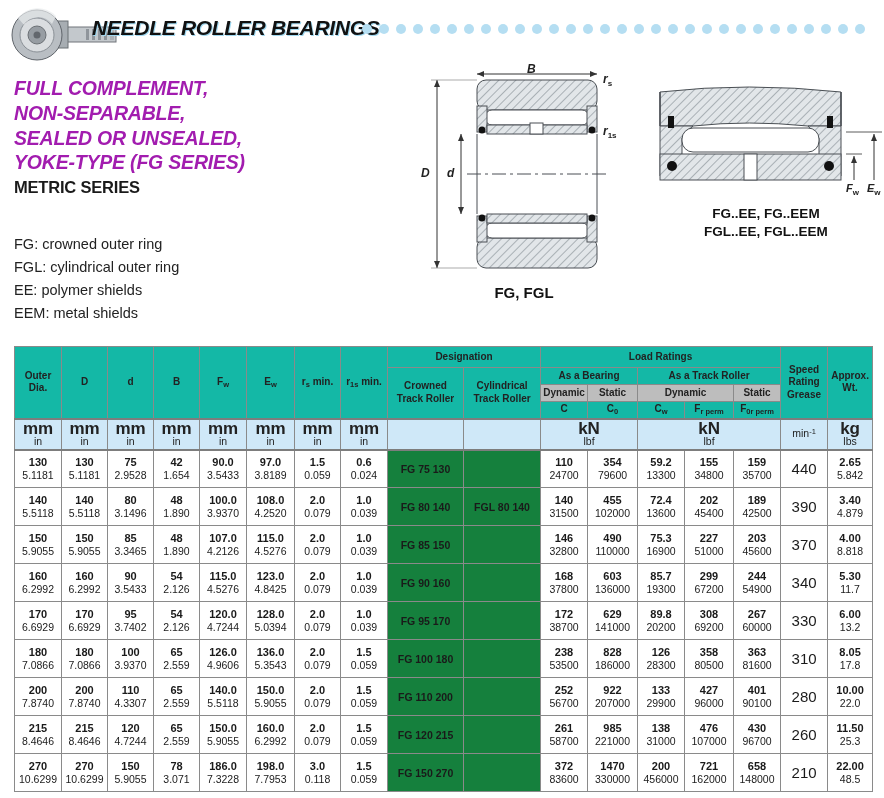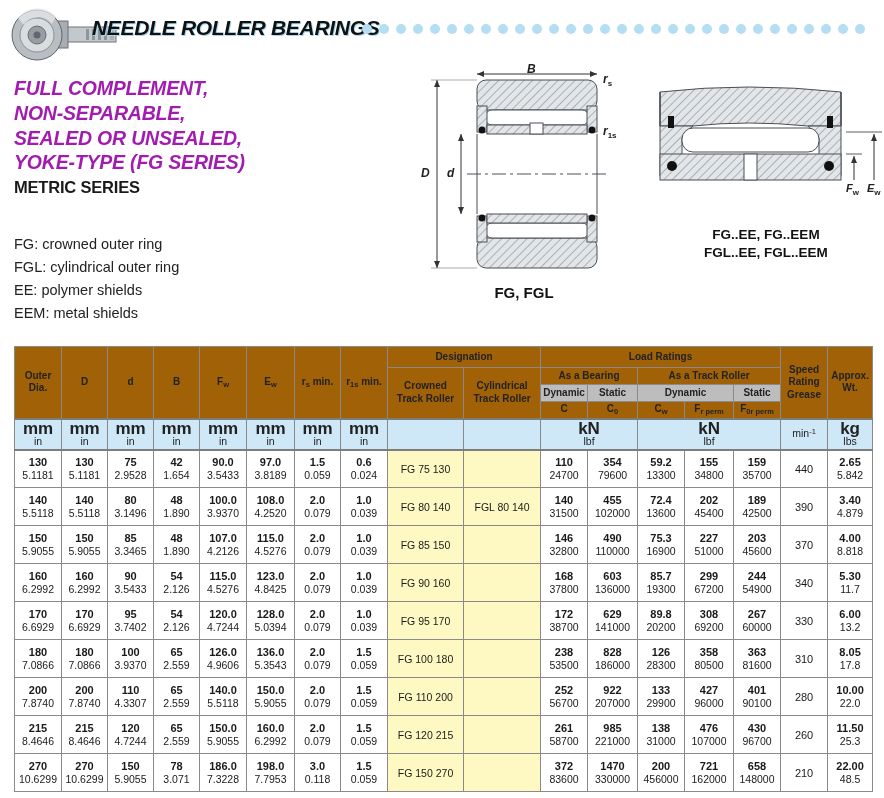--- a/index.html
+++ b/index.html
@@ -22,48 +22,48 @@
                    line-height:1.27; letter-spacing:-0.2px; white-space:pre-line; }
   .intro-sub { color:#1a1a1a; font-size:16.5px; font-weight:bold; margin-top:3px; letter-spacing:-0.2px; }
   .notes { margin-top:36px; font-size:14.5px; line-height:23px; color:#222; }
 
   
   .diagram { position:absolute; text-align:center; }
   .diagram1 { left:415px; top:70px; width:218px; }
   .diagram2 { left:648px; top:76px; width:236px; }
   .diagram svg { display:block; }
   .dcaption { font-weight:bold; font-size:15px; margin-top:4px; color:#111; }
-  .dcaption2 { font-weight:bold; font-size:13.5px; line-height:1.3; margin-top:22px; color:#111; }
+  .dcaption2 { font-weight:bold; font-size:13.5px; line-height:1.3; margin-top:1px; color:#111; }
   .dlabel { position:absolute; font-size:12px; font-weight:bold; color:#222; font-style:italic; }
   .dlabel sub { font-size:8px; font-style:normal; }
 
   
   .tablewrap { position:absolute; left:14px; top:346px; }
   table.spec { border-collapse:collapse; table-layout:fixed; width:858px; }
   table.spec th, table.spec td { border:1px solid #8a8a8a; text-align:center; vertical-align:middle;
                                  padding:0; overflow:hidden; }
   table.spec { border:1px solid #6e6e6e; }
-  thead th { background:#a16207; font-weight:bold; font-size:10px; color:#222; line-height:1.25; }
+  thead th { background:#14b8a6; font-weight:bold; font-size:10px; color:#222; line-height:1.25; }
   thead th.pre { white-space:pre-line; }
   tr.h1 th { height:21px; }
   tr.h2 th { height:17px; }
   tr.h3 th { height:17px; }
   tr.h3 th.dark { background:#bdbdbd;margin-left:28px; }
   tr.h4 th { height:17px; font-weight:bold; }
   th sub { font-size:7.5px; vertical-align:-2px; }
   th sup { font-size:7.5px; vertical-align:3px; }
   tr.units th { background:#cfe8f8; height:31px; font-weight:normal;
                 border-top:2px solid #7d7d7d; border-bottom:2px solid #7d7d7d; }
   .u1 { font-weight:bold; font-size:17px; line-height:13px; }
   .u2 { font-weight:normal; font-size:10.5px; line-height:12px; }
   tbody td { height:38px; background:#fff; font-size:10.5px; }
-  tbody td.des { background:#fef9c3; font-weight:normal; font-size:10.5px; }
+  tbody td.des { background:#15803d; font-weight:bold; font-size:10.5px; }
   .v1 { font-weight:bold; font-size:11px; line-height:13px; }
   .v2 { font-weight:normal; font-size:10.5px; line-height:12px; }
-  .single { font-size:11px; }
+  .single { font-size:15px; }
 </style>
 </head>
 <body>
 
 <div class="page">
 
   <div class="topbar">
     <svg class="bearing-art" width="135" height="58" viewBox="0 0 135 58">
       <rect x="50" y="21" width="58" height="15" fill="#c3c8cc" stroke="#70757a"></rect>
       <rect x="78" y="23" width="3" height="11" fill="#8f959b"></rect>

